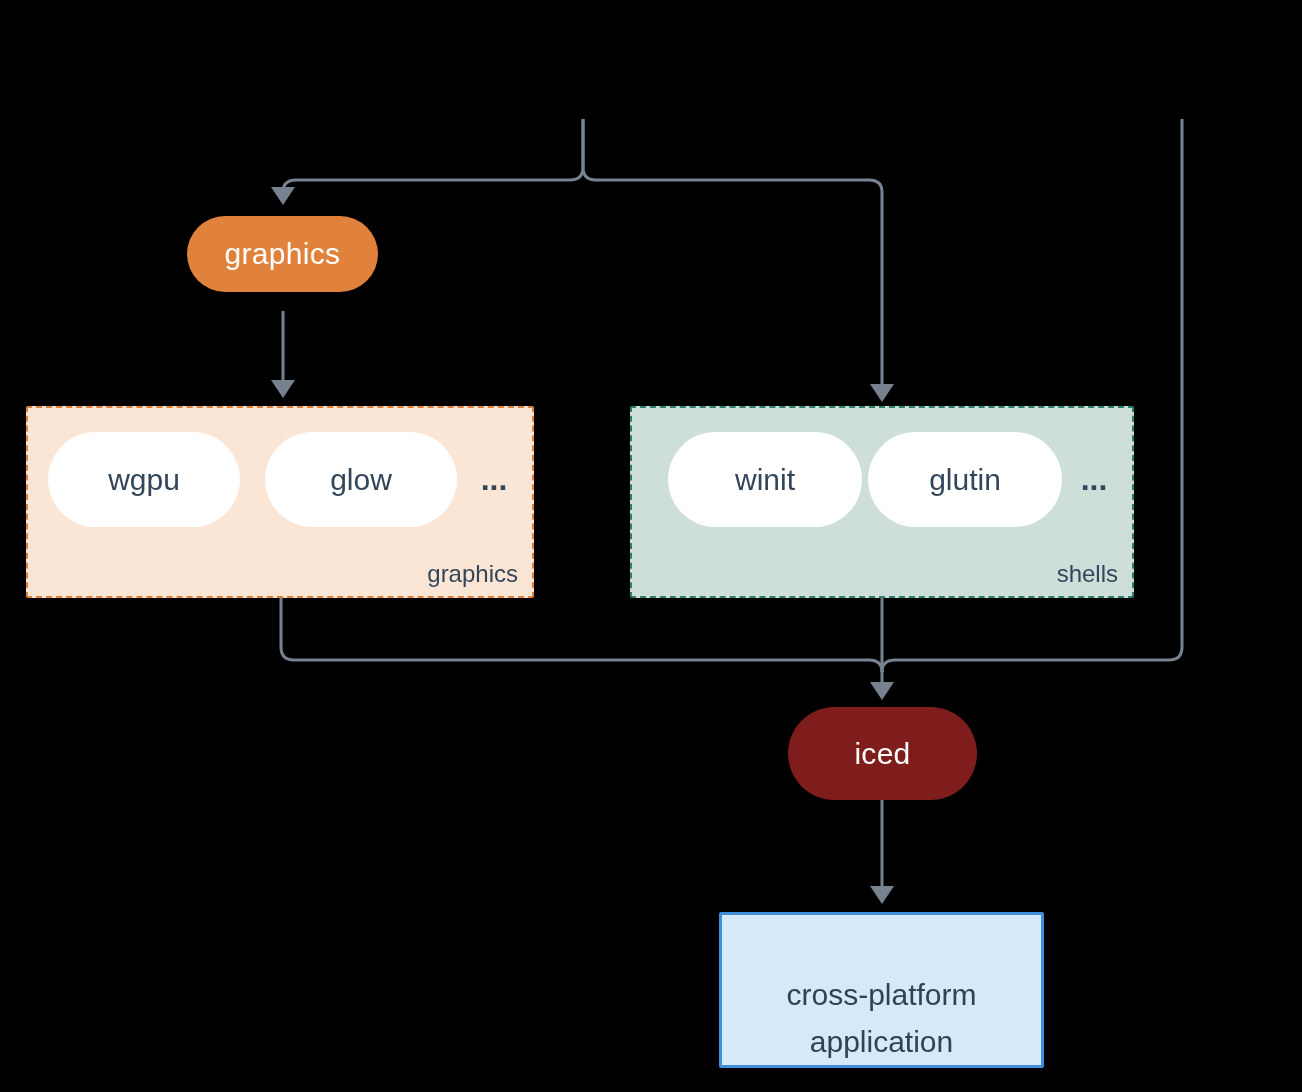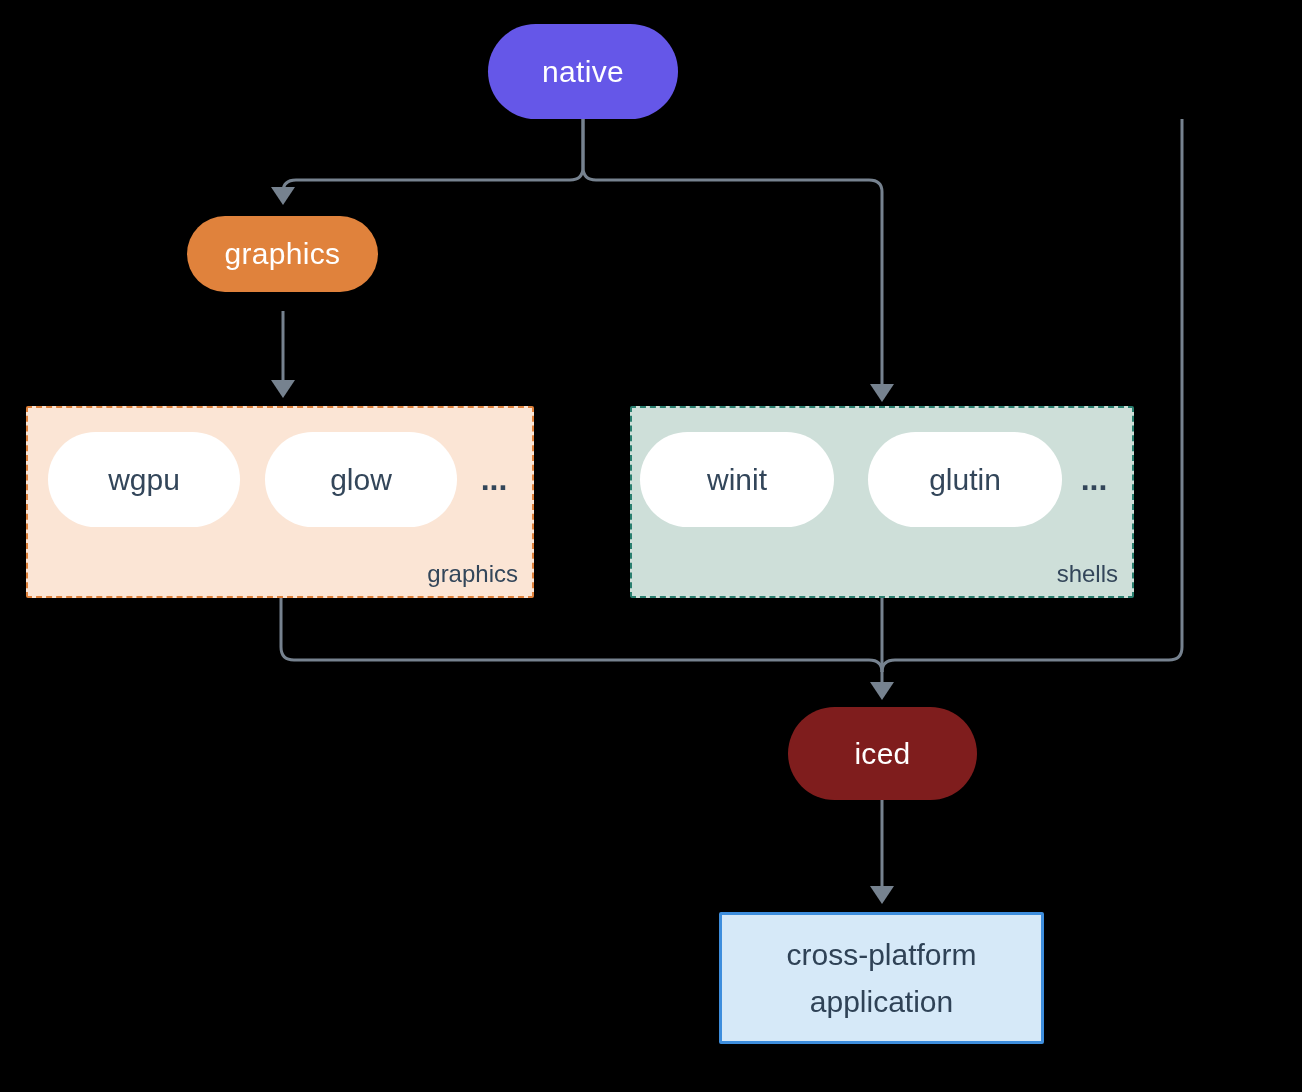--- a/index.html
+++ b/index.html
@@ -59,21 +59,21 @@
     background: #ffffff;
     border-radius: 48px;
     display: flex;
     align-items: center;
     justify-content: center;
     font-size: 30px;
     color: #33465a;
   }
   .group-renderers .inner-pill-1 { left: 20px;  width: 192px; }
   .group-renderers .inner-pill-2 { left: 237px; width: 192px; }
-  .group-shells    .inner-pill-1 { left: 8px;  width: 194px; text-align: right; }
+  .group-shells    .inner-pill-1 { left: 36px;  width: 194px; text-align: right; }
   .group-shells    .inner-pill-2 { left: 236px; width: 194px; }
   .ellipsis {
     position: absolute;
     top: 24px;
     height: 95px;
     right: 12px;
     width: 52px;
     display: flex;
     align-items: center;
     justify-content: center;
@@ -83,29 +83,29 @@
   }
   .group-label {
     position: absolute;
     right: 14px;
     bottom: 8px;
     font-size: 24px;
     color: #33465a;
   }
   .app-box {
     position: absolute;
-    left: 719px; top: 912px; width: 325px; height: 132px;
+    left: 719px; top: 912px; width: 325px; height: 156px;
     box-sizing: border-box;
     background: #d6e9f8;
     border: 3px solid #3e8edd;
     border-radius: 2px;
     display: flex;
     flex-direction: column;
     align-items: center;
-    justify-content: center;
+    justify-content: flex-end;
     font-size: 30px;
     line-height: 47px;
     color: #2f4256;
     text-align: center;
   }
 </style>
 </head>
 <body>
 
 <div class="canvas">
@@ -122,23 +122,20 @@
     </g>
     <g fill="#76828f" stroke="none">
       <polygon points="271,187 295,187 283,205"></polygon>
       <polygon points="870,384 894,384 882,402"></polygon>
       <polygon points="271,380 295,380 283,398"></polygon>
       <polygon points="870,682 894,682 882,700"></polygon>
       <polygon points="870,886 894,886 882,904"></polygon>
     </g>
   </svg>
 
-  <div class="pill pill-native">
-    <span>native</span>
-  </div>
 
 
   <div class="pill pill-graphics">
     <span>graphics</span>
   </div>
 
   <div class="group-box group-renderers">
     <div class="inner-pill inner-pill-1">
       <span>wgpu</span>
     </div>

